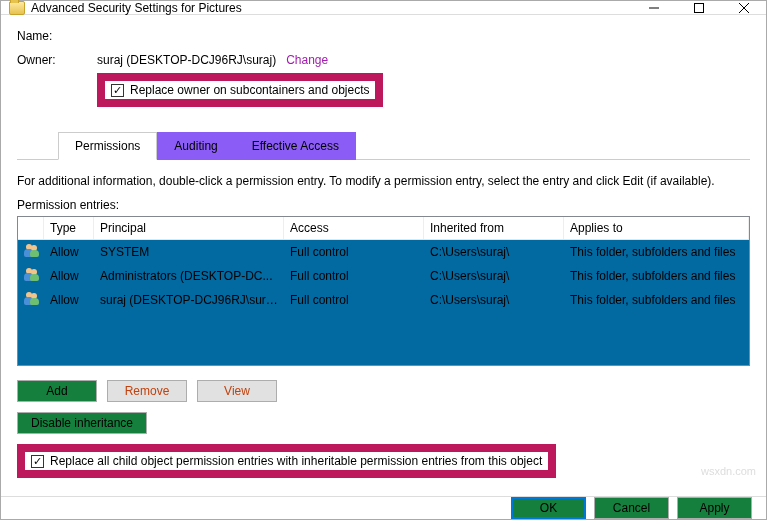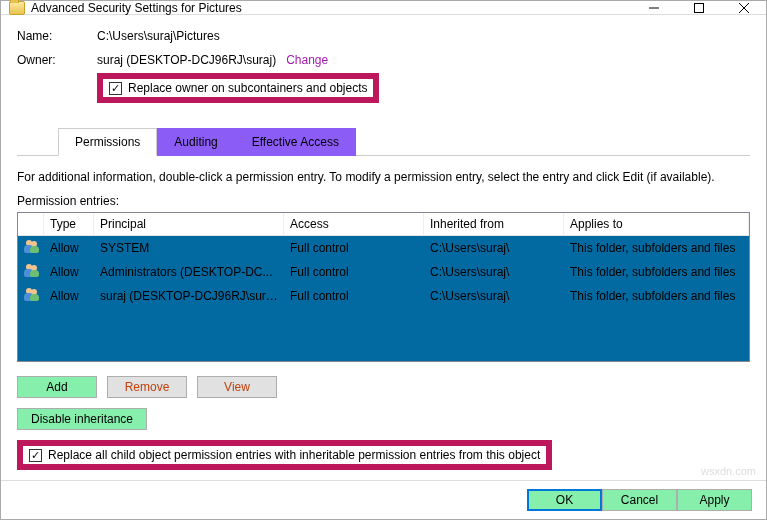--- a/index.html
+++ b/index.html
@@ -9,44 +9,44 @@
 .titlebar .folder-icon { width: 16px; height: 14px; background: linear-gradient(#ffe9a2,#e6c34f); border: 1px solid #c9a22a; border-radius: 2px; margin-right: 6px; position: relative; }
 .titlebar .folder-icon::before { content:""; position:absolute; top:-4px; left:0; width:7px; height:4px; background:#e6c34f; border:1px solid #c9a22a; border-bottom:none; border-radius:2px 2px 0 0;}
 .titlebar .title { flex:1; font-size:12px; }
 .winbtns { display:flex; }
 .winbtn { width:45px; height:29px; display:flex; align-items:center; justify-content:center; }
 .winbtn svg { width:10px; height:10px; }
 .content { padding: 14px 16px 8px 16px; flex:1; display:flex; flex-direction:column; overflow:hidden; }
 .row { display:flex; align-items:center; margin-bottom:10px; }
 .row .lbl { width:80px; }
 .link { color:#a21caf; margin-left:10px; cursor:pointer; }
-.hl-box { border:6px solid #be185d; display:inline-flex; align-items:center; padding:2px 6px; gap:6px;justify-content:center; }
+.hl-box { border:8px solid #be185d; display:inline-flex; align-items:center; padding:2px 6px; gap:6px;justify-content:center; }
 .checkbox { width:13px; height:13px; border:1px solid #333; display:inline-flex; align-items:center; justify-content:center; background:#fff; }
 .checkbox.checked::after { content:"✓"; font-size:11px; line-height:1; }
 .tabs { display:flex; border-bottom:1px solid #ccc; margin-top:14px;padding-left:41px; }
 .tab { padding:6px 16px; border:1px solid transparent; border-bottom:none; cursor:pointer; position:relative; top:1px; background:#8b5cf6; }
 .tab.active { background:#fff; border-color:#ccc; border-bottom:1px solid #fff; }
 .info { margin:14px 0 10px 0; }
 .sub-lbl { margin-bottom:4px; }
 .grid { border:1px solid #828790; flex:1; min-height:150px; background:#0369a1; }
 .grid-head { display:flex; background:#fff; border-bottom:1px solid #e5e5e5; }
 .grid-head .col, .grid-row .col { padding:4px 6px; overflow:hidden; white-space:nowrap; text-overflow:ellipsis; }
 .col-icon{width:26px;} .col-type{width:50px;} .col-principal{width:190px;} .col-access{width:140px;} .col-inherited{width:140px;} .col-applies{flex:1;}
 .grid-head .col { font-weight:400; border-right:1px solid #eee; }
 .grid-body { }
 .grid-row { display:flex; align-items:center; }
 .user-icon { width:16px; height:16px; position:relative; margin:0 auto; }
 .user-icon .head{width:6px;height:6px;background:#f2c48d;border-radius:50%;position:absolute;left:2px;top:0;}
 .user-icon .body{width:10px;height:8px;background:#4a90d9;border-radius:4px 4px 2px 2px;position:absolute;left:0;top:5px;}
 .user-icon .head2{width:6px;height:6px;background:#f2c48d;border-radius:50%;position:absolute;left:7px;top:1px;}
 .user-icon .body2{width:9px;height:7px;background:#6fbf73;border-radius:4px 4px 2px 2px;position:absolute;left:6px;top:6px;}
 .btn-row { display:flex; gap:10px; margin-top:14px; }
-.btn { min-width:80px; height:22px; border:1px solid #adadad; background:#86efac; display:inline-flex; align-items:center; justify-content:center; cursor:pointer; font-size:12px; }
+.btn { min-width:80px; height:22px; border:1px solid #adadad; background:#15803d; display:inline-flex; align-items:center; justify-content:center; cursor:pointer; font-size:12px; }
 .btn.disabled { color:#c2410c; background:#e1e1e1; cursor:default; }
-.bottom-bar { border-top:1px solid #ddd; padding:8px 14px; display:flex; justify-content:flex-end; }
+.bottom-bar { border-top:1px solid #ddd; padding:0 14px; display:flex; justify-content:flex-end; gap:8px; }
 .bottom-bar .btn { min-width:75px; }
 .btn.default { border:1px solid #0078d7; box-shadow:inset 0 0 0 1px #0078d7; }
 .spacer { flex:1; }
 .section-gap { height:10px; }
 .watermark{position:absolute;right:10px;bottom:42px;color:#ddd;font-size:11px;pointer-events:none;}
 </style>
 </head>
 <body>
 
 <div class="window">
@@ -69,21 +69,20 @@
             <line x1="0" y1="0" x2="10" y2="10" stroke="#000" stroke-width="1"></line>
             <line x1="10" y1="0" x2="0" y2="10" stroke="#000" stroke-width="1"></line>
           </svg>
         </div>
     </div>
   </div>
 
   <div class="content">
     <div class="row">
       <div class="lbl">Name:</div>
-      <div>C:\Users\suraj\Pictures</div>
     </div>
     <div class="row">
       <div class="lbl">Owner:</div>
       <div>suraj (DESKTOP-DCJ96RJ\suraj)</div>
       <div class="link">Change</div>
     </div>
     <div class="row" style="margin-left:80px;margin-top:-4px;">
       <div class="hl-box">
         <span class="checkbox checked"></span>
         <span>Replace owner on subcontainers and objects</span>

